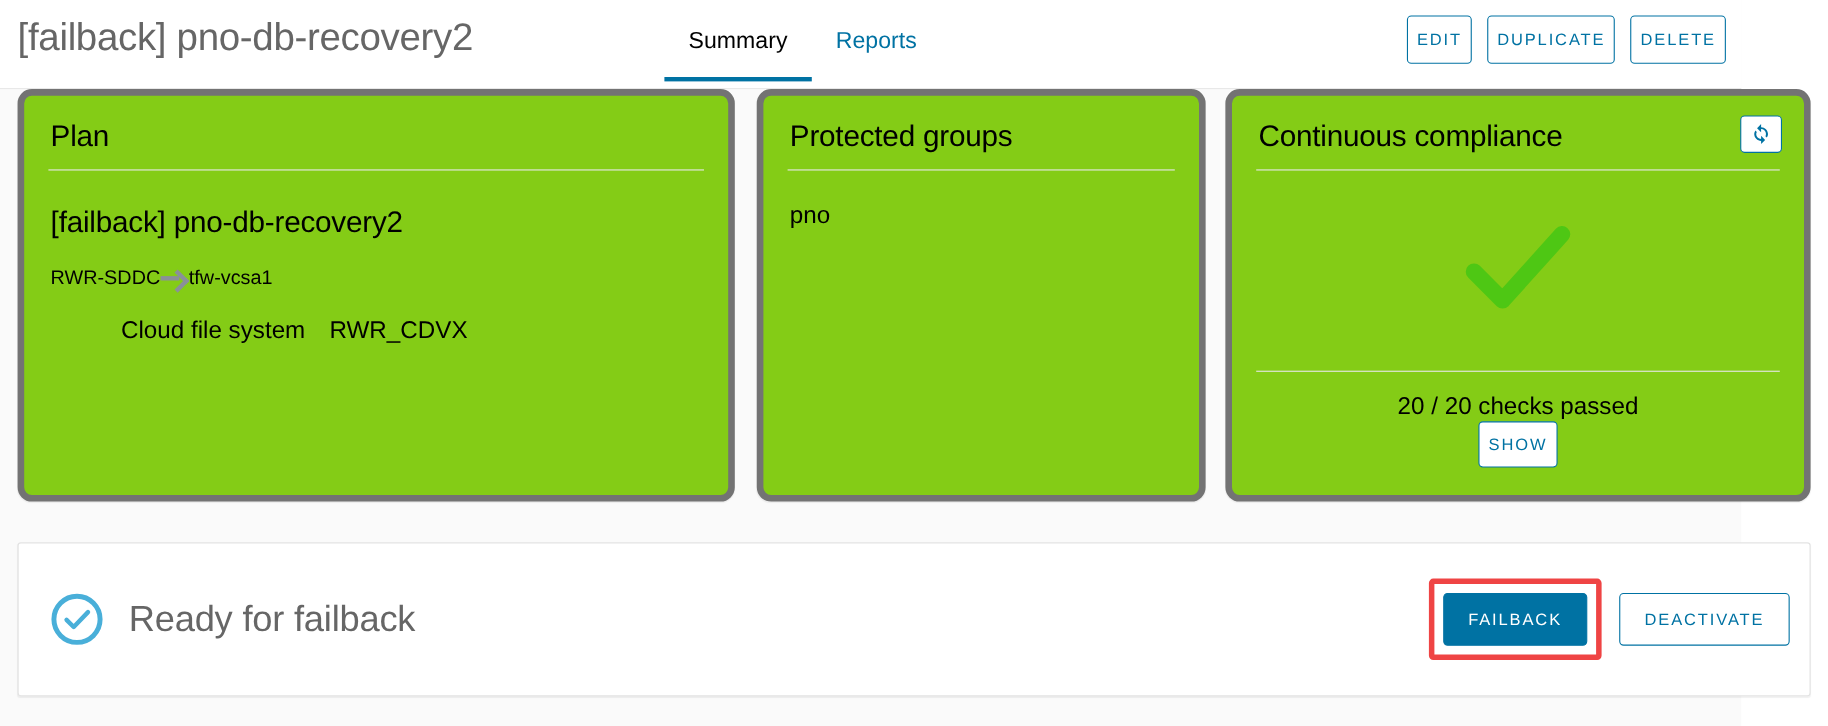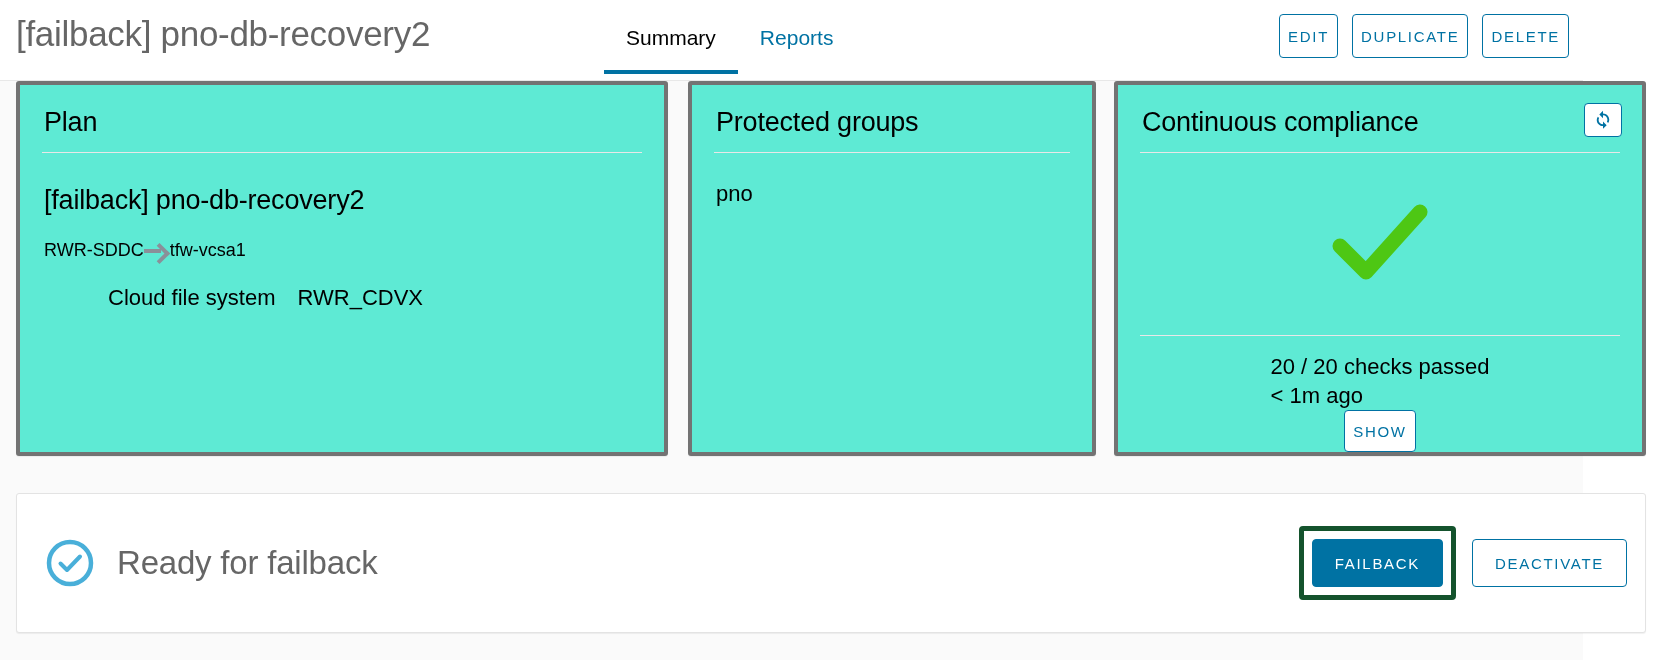--- a/index.html
+++ b/index.html
@@ -115,23 +115,23 @@
   .cards {
     position: absolute;
     left: 0;
     top: 81px;
     width: 1662px;
     display: flex;
     gap: 0;
   }
   .card {
     box-sizing: border-box;
-    background: #5eead4;
-    border: 4px solid #737373;
-    border-radius: 3px;
+    background: #84cc16;
+    border: 6px solid #737373;
+    border-radius: 13px;
     box-shadow: 0 1px 1px rgba(0,0,0,0.06);
     position: relative;
   }
   #card-plan {
     margin-left: 16px;
     width: 652px;
     height: 375px;
   }
   #card-groups {
     margin-left: 20px;
@@ -293,21 +293,21 @@
     letter-spacing: -0.2px;
   }
   .status-actions {
     margin-left: auto;
     display: flex;
     align-items: center;
     gap: 16px;
   }
   .highlight-box {
     padding: 8px;
-    border: 5px solid #14532d;
+    border: 5px solid #ef4444;
     border-radius: 4px;
     display: inline-flex;
   }
   .highlight-box .btn {
     height: 48px;
     padding: 0 22px;
   }
   .btn.deactivate {
     height: 48px;
     padding: 0 22px;
@@ -379,21 +379,20 @@
         <span>
           <svg width="100" height="85" viewBox="0 0 100 85" aria-hidden="true">
             <path d="M10 46 L36 72 L90 12" fill="none" stroke="#4ec714" stroke-width="15" stroke-linecap="round" stroke-linejoin="round"></path>
           </svg>
         </span>
       </div>
       <div class="compliance-footer-divider"></div>
       <div class="compliance-footer">
         <div class="compliance-stats">
           <div>20 / 20 checks passed</div>
-          <div>&lt; 1m ago</div>
         </div>
         <button class="btn sm">SHOW</button>
       </div>
     </div>
   </div>
 
   <div class="status-bar">
     <div class="status-left">
       <span class="status-icon">
         <svg width="50" height="50" viewBox="0 0 50 50" aria-hidden="true">

